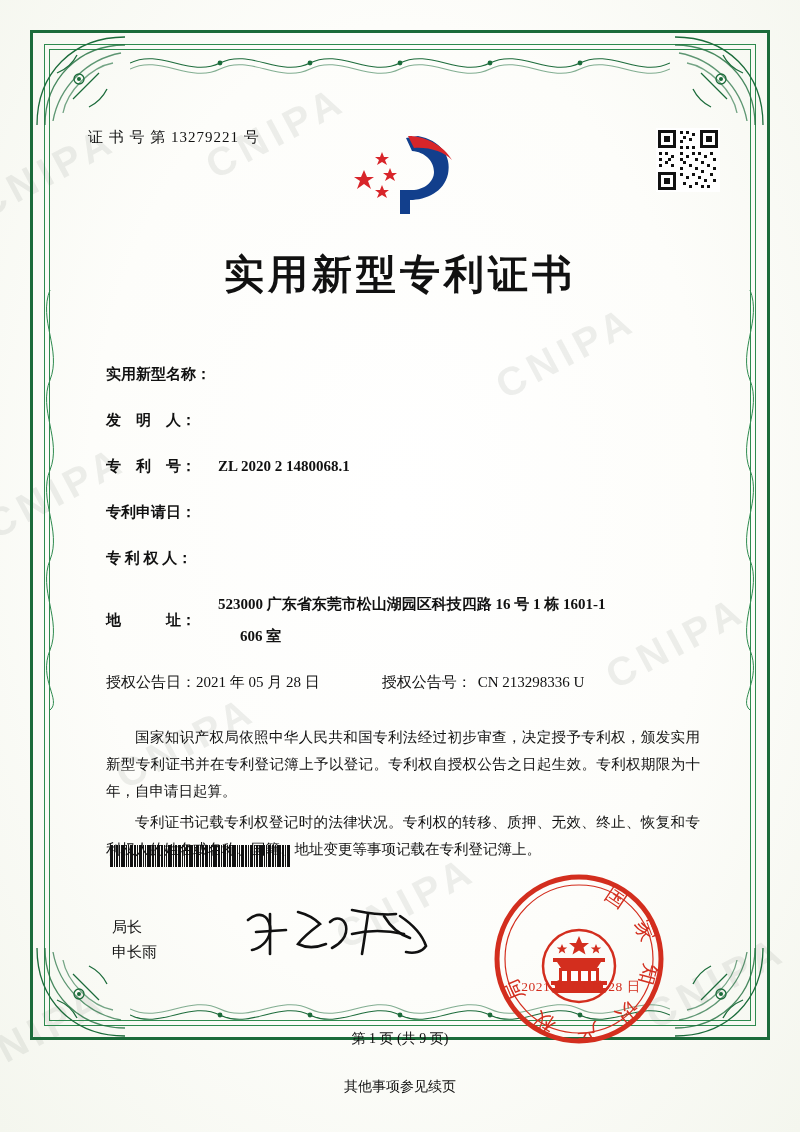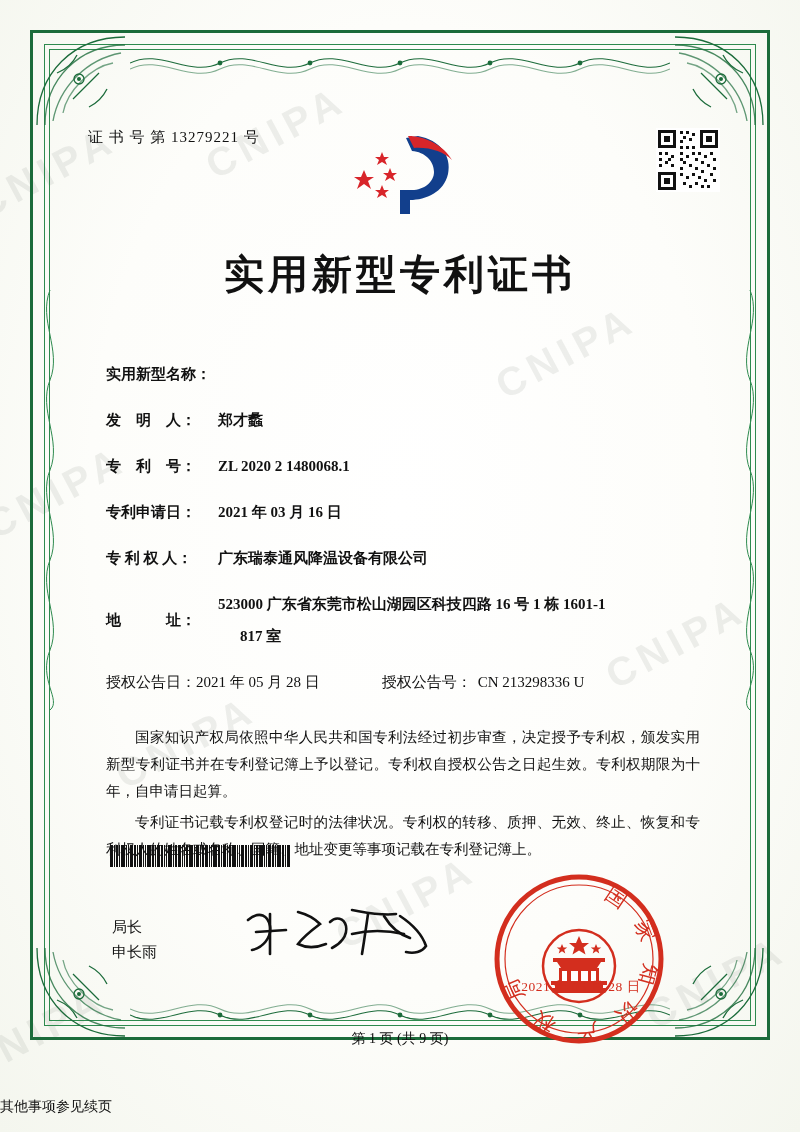--- a/index.html
+++ b/index.html
@@ -262,23 +262,23 @@
     text-align: center;
     font-size: 14px;
     color: #111;
   }
 
   .footer-note {
     position: absolute;
     left: 0;
     right: 0;
     top: 1078px;
+    text-align: center;
     font-size: 14px;
     color: #111;
-    margin-top: 20px;
   }
 </style>
 </head>
 <body>
 
 <div class="page">
 
   <div class="watermarks">
     <div class="wm" style="left:-30px; top:150px;">CNIPA</div>
     <div class="wm" style="left:200px; top:110px;">CNIPA</div>
@@ -465,43 +465,40 @@
     <div class="title">实用新型专利证书</div>
 
     <div class="fields">
 
       <div class="field">
         <div class="lab">实用新型名称：</div>
       </div>
 
       <div class="field">
         <div class="lab">发　明　人：</div>
-        <div class="val">郑才蠡</div>
       </div>
 
       <div class="field">
         <div class="lab">专　利　号：</div>
         <div class="val">ZL 2020 2 1480068.1</div>
       </div>
 
       <div class="field">
         <div class="lab">专利申请日：</div>
-        <div class="val">2021 年 03 月 16 日</div>
       </div>
 
       <div class="field">
         <div class="lab">专 利 权 人：</div>
-        <div class="val">广东瑞泰通风降温设备有限公司</div>
       </div>
 
       <div class="field">
         <div class="lab">地　　　址：</div>
         <div class="val">
           <span>523000 广东省东莞市松山湖园区科技四路 16 号 1 栋 1601-1</span>
-          <span class="second-line">817 室</span>
+          <span class="second-line">606 室</span>
         </div>
       </div>
 
       <div class="field-inline">
         <div class="lab">授权公告日：</div>
         <div>2021 年 05 月 28 日</div>
         <div class="lab2">授权公告号：</div>
         <div>CN 213298336 U</div>
       </div>
 

